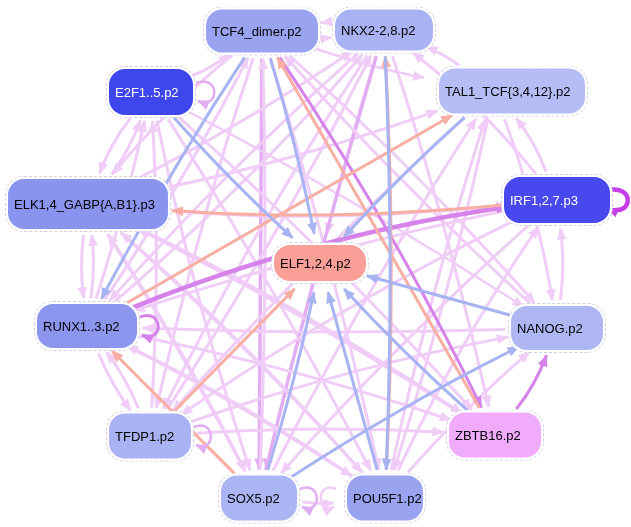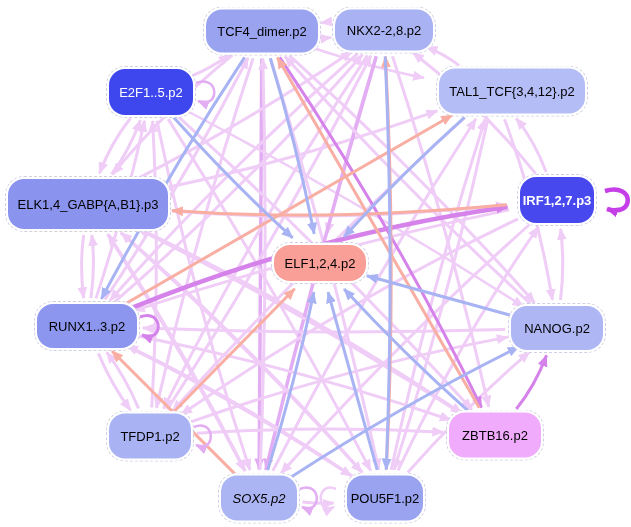--- a/index.html
+++ b/index.html
@@ -7,21 +7,21 @@
     position:relative;
     width:631px;height:527px;
     background:#ffffff;
     overflow:hidden;
     font-family:"Liberation Sans", sans-serif;
   }
   .canvas svg{position:absolute;left:0;top:0;}
   .node{
     position:absolute;
     transform:translate(-50%,-50%);
-    display:flex;align-items:center;justify-content:center;
+    display:flex;align-items:center;
     border-radius:16px;
     box-shadow:0 0 0 2.5px #ffffff;
     outline:1px dashed #d0d0e2;
     outline-offset:2px;
     font-size:13px;
     white-space:nowrap;
     z-index:2;
     cursor:pointer;
   }
   .node span{padding:0 6px;}
@@ -150,38 +150,38 @@
       </div>
       <div class="node" style="left: 151px; top: 92px; width: 84px; height: 46px; background: rgb(62, 70, 238); color: rgb(255, 255, 255);">
         <span>E2F1..5.p2</span>
       </div>
       <div class="node" style="left: 512px; top: 91px; width: 146px; height: 45px; background: rgb(180, 189, 246); color: rgb(0, 0, 0);">
         <span>TAL1_TCF{3,4,12}.p2</span>
       </div>
       <div class="node" style="left: 88px; top: 204px; width: 160px; height: 50px; background: rgb(138, 148, 238); color: rgb(0, 0, 0);">
         <span>ELK1,4_GABP{A,B1}.p3</span>
       </div>
-      <div class="node" style="left: 557px; top: 200px; width: 74px; height: 46px; background: rgb(72, 72, 239); color: rgb(255, 255, 255); font-weight: bold;">
+      <div class="node" style="left: 557px; top: 200px; width: 106px; height: 46px; background: rgb(72, 72, 239); color: rgb(255, 255, 255);">
         <span>IRF1,2,7.p3</span>
       </div>
       <div class="node" style="left: 320px; top: 263px; width: 92px; height: 36px; background: rgb(249, 159, 151); color: rgb(0, 0, 0);">
         <span>ELF1,2,4.p2</span>
       </div>
       <div class="node" style="left: 87px; top: 326px; width: 100px; height: 44px; background: rgb(140, 150, 238); color: rgb(0, 0, 0);">
         <span>RUNX1..3.p2</span>
       </div>
       <div class="node" style="left: 557px; top: 328px; width: 92px; height: 44px; background: rgb(174, 182, 244); color: rgb(0, 0, 0);">
         <span>NANOG.p2</span>
       </div>
       <div class="node" style="left: 150px; top: 436px; width: 82px; height: 45px; background: rgb(169, 178, 243); color: rgb(0, 0, 0);">
         <span>TFDP1.p2</span>
       </div>
       <div class="node" style="left: 495px; top: 435px; width: 92px; height: 45px; background: #f0abfc; color: rgb(0, 0, 0);">
         <span>ZBTB16.p2</span>
       </div>
-      <div class="node" style="left: 259px; top: 498px; width: 76px; height: 45px; background: rgb(172, 181, 244); color: rgb(0, 0, 0); font-style: italic;">
+      <div class="node" style="left: 259px; top: 498px; width: 76px; height: 45px; background: rgb(172, 181, 244); color: rgb(0, 0, 0);">
         <span>SOX5.p2</span>
       </div>
       <div class="node" style="left: 385px; top: 498px; width: 76px; height: 45px; background: rgb(153, 163, 240); color: rgb(0, 0, 0);">
         <span>POU5F1.p2</span>
       </div>
     </div>
 </div>
 
 </body></html>

